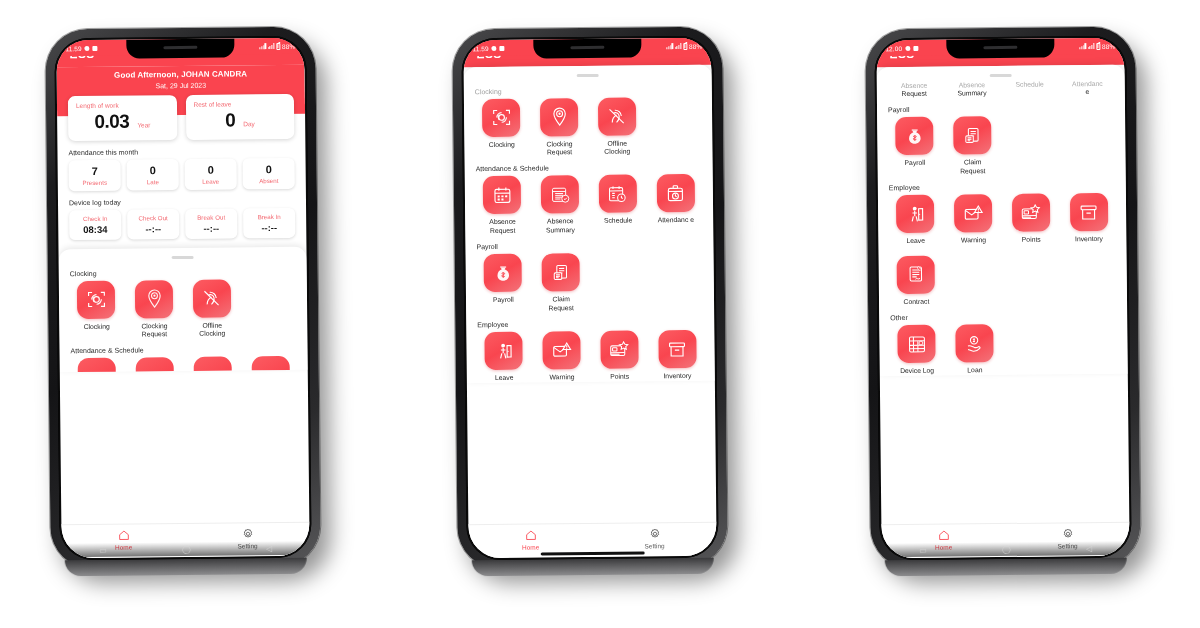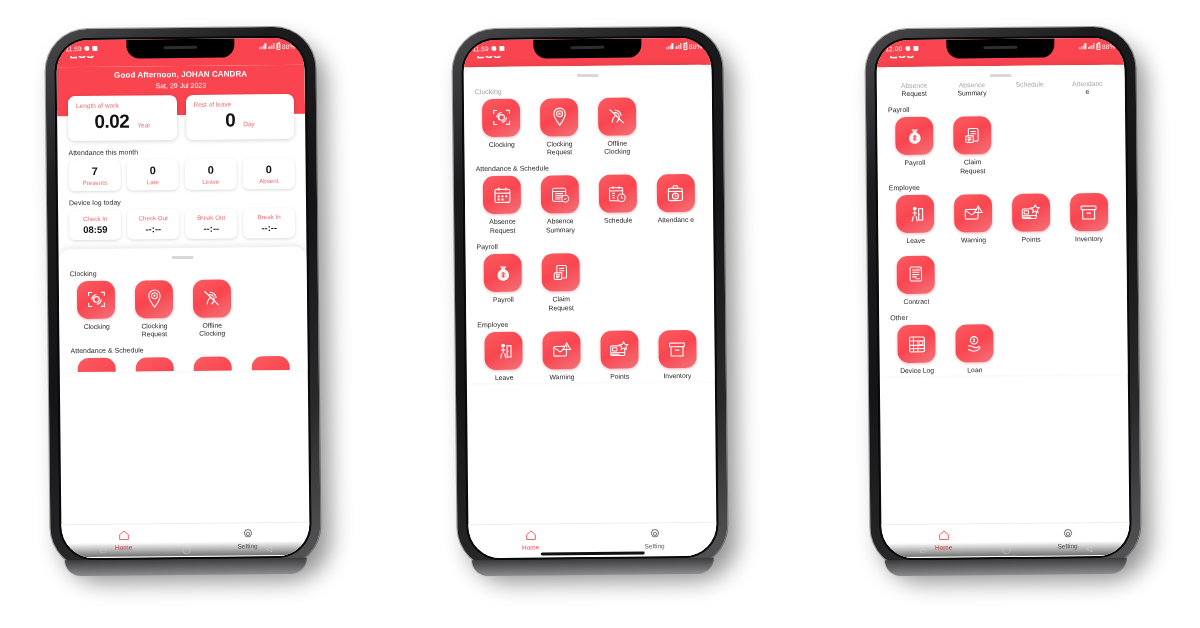--- a/index.html
+++ b/index.html
@@ -212,21 +212,21 @@
 
           <div class="hero">
             <div class="greet">Good Afternoon, JOHAN CANDRA</div>
             <div class="date">Sat, 29 Jul 2023</div>
           </div>
 
           <div class="summary-row">
             <div class="sum-card">
               <div class="cap">Length of work</div>
               <div class="valrow">
-                <span class="val">0.02</span>
+                <span class="val">0.03</span>
                 <span class="unit">Year</span>
               </div>
             </div>
             <div class="sum-card">
               <div class="cap">Rest of leave</div>
               <div class="valrow">
                 <span class="val">0</span>
                 <span class="unit">Day</span>
               </div>
             </div>
@@ -249,21 +249,21 @@
             <div class="mini-card">
               <div class="num">0</div>
               <div class="lbl">Absent</div>
             </div>
           </div>
 
           <div class="section-label">Device log today</div>
           <div class="mini-row">
             <div class="mini-card log">
               <div class="lbl">Check In</div>
-              <div class="num">08:59</div>
+              <div class="num">08:34</div>
             </div>
             <div class="mini-card log">
               <div class="lbl">Check Out</div>
               <div class="num">--:--</div>
             </div>
             <div class="mini-card log">
               <div class="lbl">Break Out</div>
               <div class="num">--:--</div>
             </div>
             <div class="mini-card log">

